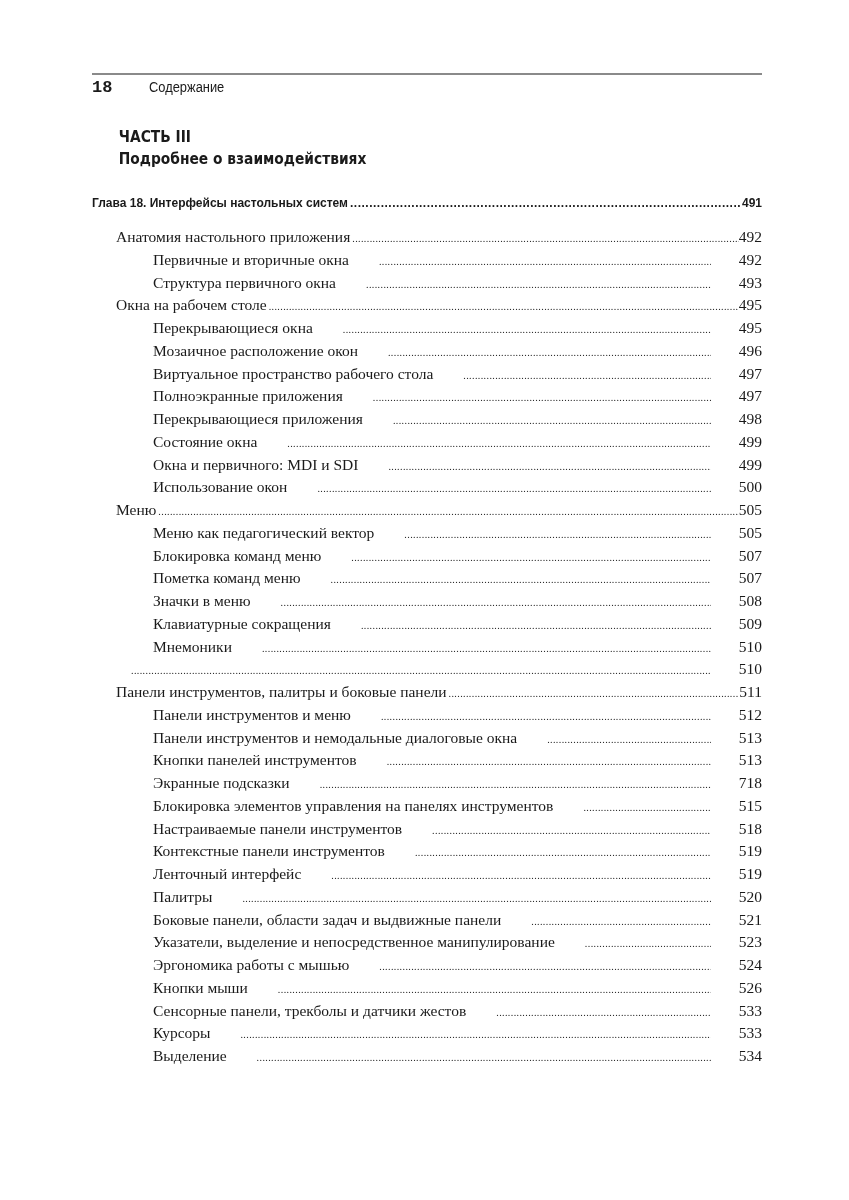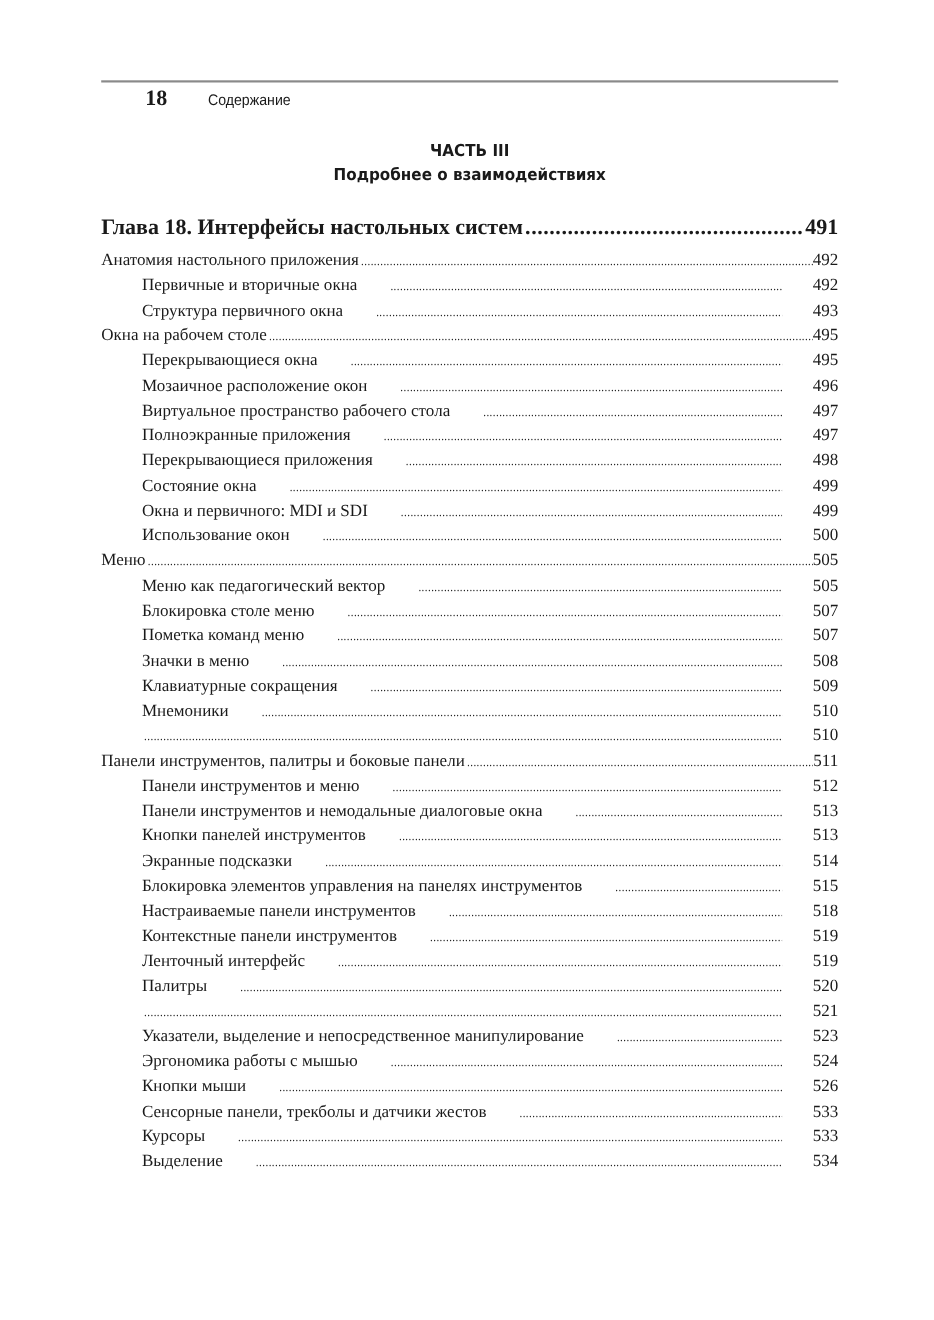--- a/index.html
+++ b/index.html
@@ -1,31 +1,31 @@
 <!DOCTYPE html>
 <html><head>
 <meta charset="utf-8">
 <style>
   html, body { margin: 0; padding: 0; background: #ffffff; }
   body { width: 849px; height: 1200px; position: relative; overflow: hidden; color: #1a1a1a; }
   .page { position: absolute; left: 92px; top: 0; width: 670px; }
   .header-rule { position: absolute; left: 0; top: 73px; width: 670px; height: 2px; background: #8a8a8a; }
   .header { position: absolute; left: 0; top: 78px; height: 22px; display: flex; align-items: baseline; }
-  .page-num { font-family: Liberation Serif, serif; font-weight: bold; font-size: 20px; width: 57px; margin-left: 40px; }
+  .page-num { font-family: Liberation Mono, monospace; font-weight: bold; font-size: 17px; width: 57px; }
   .running-title { font-family: "Liberation Sans", sans-serif; font-size: 14px; transform: scaleX(0.92); transform-origin: left; }
-  .part { position: absolute; left: 0; top: 126px; width: 670px; text-align: center; font-family: "DejaVu Sans", sans-serif; font-weight: bold; font-size: 15px; line-height: 22px; }
+  .part { position: absolute; left: 0; top: 126px; width: 670px; text-align: left; font-family: "DejaVu Sans", sans-serif; font-weight: bold; font-size: 15px; line-height: 22px; }
   .part div { transform: scaleX(0.92); }
-  .chapter { position: absolute; left: 0; top: 196px; width: 670px; display: flex; align-items: flex-start; font-family: Liberation Serif, serif; font-weight: bold; font-size: 20px; }
+  .chapter { position: absolute; left: 0; top: 196px; width: 670px; display: flex; align-items: flex-start; font-family: Liberation Sans, sans-serif; font-weight: bold; font-size: 12px; }
   .chapter .t { white-space: nowrap; }
   .chapter .dots { flex: 1; overflow: hidden; white-space: nowrap; margin: 0 2px; }
   .chapter .dots::after { content: "......................................................................................................................................"; letter-spacing: 0.5px; }
   .toc { position: absolute; left: 0; top: 226px; width: 670px; font-family: "Liberation Serif", serif; font-size: 15.5px; }
   .row { display: flex; align-items: baseline; height: 22.75px; line-height: 22.75px; }
   .row.l2 { padding-left: 37px; gap: 28px; }
-  .row .t { white-space: nowrap; }
+  .row .t { white-space: nowrap; margin-left: 24px; }
   .row .dots { flex: 1; overflow: hidden; white-space: nowrap; margin-left: 2px; font-size: 10px; }
   .row .dots::after { content: "............................................................................................................................................................................................................................................................"; letter-spacing: 0.4px; }
   .row .p { white-space: nowrap; }
 </style>
 </head>
 <body>
 
 <div class="page">
   <div class="header-rule"></div>
   <div class="header">
@@ -109,21 +109,21 @@
         <span class="t">Меню</span>
         <span class="dots"></span>
         <span class="p">505</span>
       </div>
       <div class="row l2">
         <span class="t">Меню как педагогический вектор</span>
         <span class="dots"></span>
         <span class="p">505</span>
       </div>
       <div class="row l2">
-        <span class="t">Блокировка столе меню</span>
+        <span class="t">Блокировка команд меню</span>
         <span class="dots"></span>
         <span class="p">507</span>
       </div>
       <div class="row l2">
         <span class="t">Пометка команд меню</span>
         <span class="dots"></span>
         <span class="p">507</span>
       </div>
       <div class="row l2">
         <span class="t">Значки в меню</span>
@@ -160,21 +160,21 @@
         <span class="p">513</span>
       </div>
       <div class="row l2">
         <span class="t">Кнопки панелей инструментов</span>
         <span class="dots"></span>
         <span class="p">513</span>
       </div>
       <div class="row l2">
         <span class="t">Экранные подсказки</span>
         <span class="dots"></span>
-        <span class="p">514</span>
+        <span class="p">718</span>
       </div>
       <div class="row l2">
         <span class="t">Блокировка элементов управления на панелях инструментов</span>
         <span class="dots"></span>
         <span class="p">515</span>
       </div>
       <div class="row l2">
         <span class="t">Настраиваемые панели инструментов</span>
         <span class="dots"></span>
         <span class="p">518</span>
@@ -188,20 +188,21 @@
         <span class="t">Ленточный интерфейс</span>
         <span class="dots"></span>
         <span class="p">519</span>
       </div>
       <div class="row l2">
         <span class="t">Палитры</span>
         <span class="dots"></span>
         <span class="p">520</span>
       </div>
       <div class="row l2">
+        <span class="t">Боковые панели, области задач и выдвижные панели</span>
         <span class="dots"></span>
         <span class="p">521</span>
       </div>
       <div class="row l2">
         <span class="t">Указатели, выделение и непосредственное манипулирование</span>
         <span class="dots"></span>
         <span class="p">523</span>
       </div>
       <div class="row l2">
         <span class="t">Эргономика работы с мышью</span>

